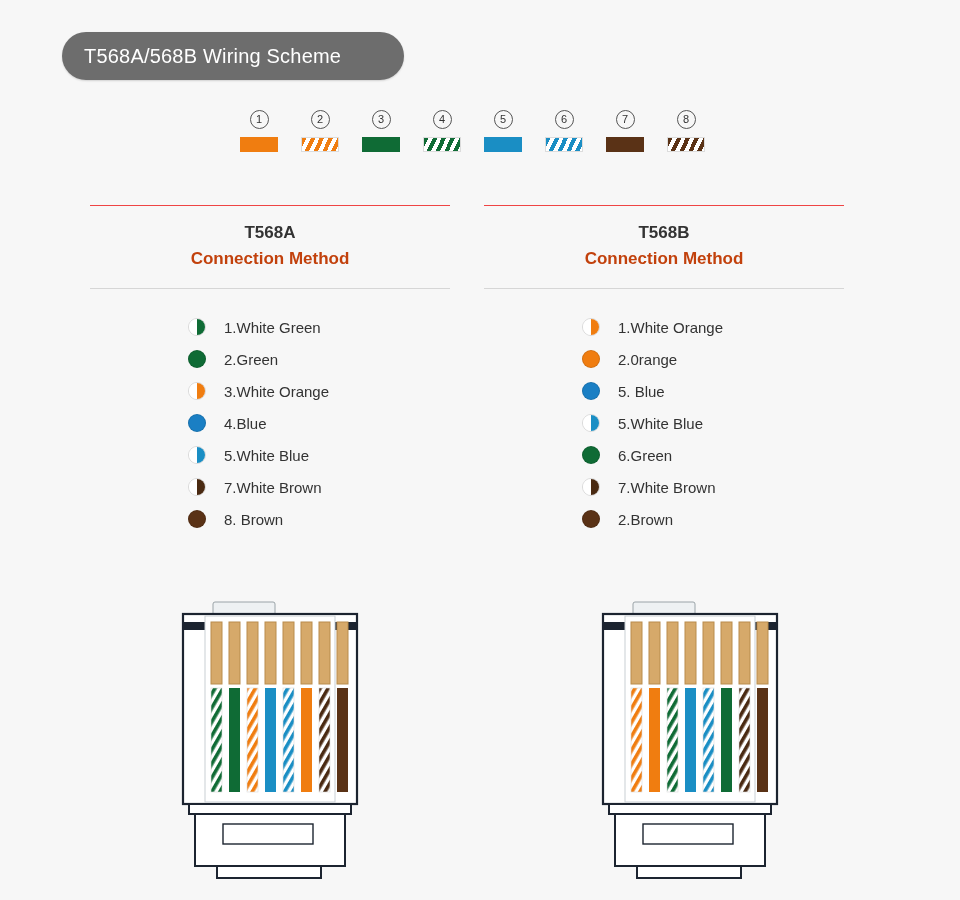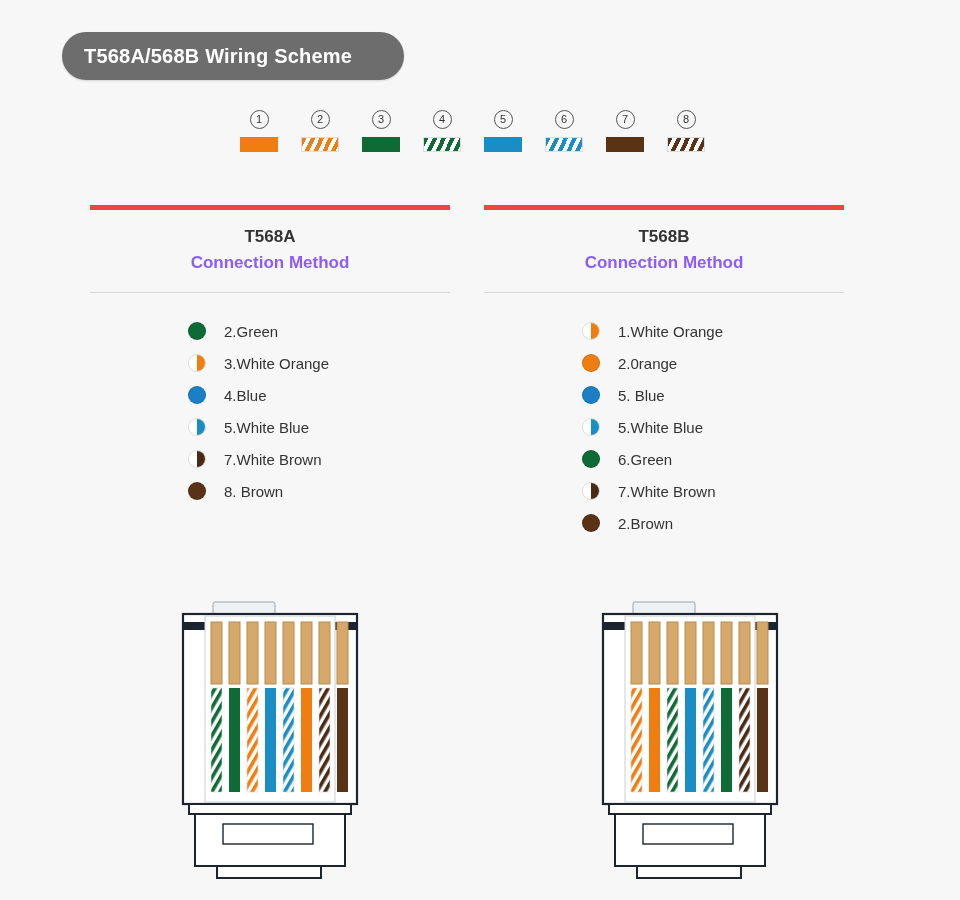--- a/index.html
+++ b/index.html
@@ -16,21 +16,21 @@
     position:absolute;left:62px;top:32px;
     width:342px;height:48px;
     background:#6d6d6d;
     border-radius:24px;
     display:flex;align-items:center;
     box-shadow:0 1px 2px rgba(0,0,0,.15);
   }
   .title-banner .title-text{
     color:#ffffff;
     font-size:20px;
-    font-weight:bold;
+    font-weight:normal;
     padding-left:22px;
     letter-spacing:.2px;
   }
   
   .pin-strip{
     position:absolute;left:240px;top:110px;
     display:flex;
     gap:23px;
   }
   .pin-cell{
@@ -49,27 +49,27 @@
   .pin-bar{
     width:38px;height:15px;
   }
   
   .col{
     position:absolute;top:205px;width:360px;
   }
   .col.left{left:90px;}
   .col.right{left:484px;}
   .col-head{
-    border-top:5px solid #ef4444;
+    border-top:1px solid #ef4444;
     border-bottom:1px solid #d6d6d6;
     padding:14px 0 16px;
     text-align:center;
   }
   .col-head .l1{font-size:17px;font-weight:bold;color:#333;line-height:26px;}
-  .col-head .l2{font-size:17px;font-weight:bold;color:#8b5cf6;line-height:26px;}
+  .col-head .l2{font-size:17px;font-weight:bold;color:#c2410c;line-height:26px;}
   .wire-list{
     margin-top:22px;
     padding-left:98px;
   }
   .wire-item{
     display:flex;align-items:center;
     height:32px;
   }
   .dot{
     width:18px;height:18px;border-radius:50%;
@@ -136,20 +136,27 @@
       <div class="pin-bar" style="background: repeating-linear-gradient(115deg, rgb(90, 50, 22) 0px, rgb(90, 50, 22) 4px, rgb(255, 255, 255) 4px, rgb(255, 255, 255) 8px); border: 1px solid rgb(220, 220, 220); box-sizing: border-box;"></div>
     </div>
   </div>
 
 <div class="col left">
   <div class="col-head">
     <div class="l1">T568A</div>
     <div class="l2">Connection Method</div>
   </div>
   <div class="wire-list" id="wire-list-a">
+      <div class="wire-item">
+        <div class="dot">
+          <div class="half-l" style="background: rgb(255, 255, 255);"></div>
+          <div class="half-r" style="background: rgb(15, 107, 53);"></div>
+        </div>
+        <div class="wire-label">1.White Green</div>
+      </div>
       <div class="wire-item">
         <div class="dot" style="background: rgb(15, 107, 53);"></div>
         <div class="wire-label">2.Green</div>
       </div>
       <div class="wire-item">
         <div class="dot">
           <div class="half-l" style="background: rgb(255, 255, 255);"></div>
           <div class="half-r" style="background: rgb(240, 125, 16);"></div>
         </div>
         <div class="wire-label">3.White Orange</div>

